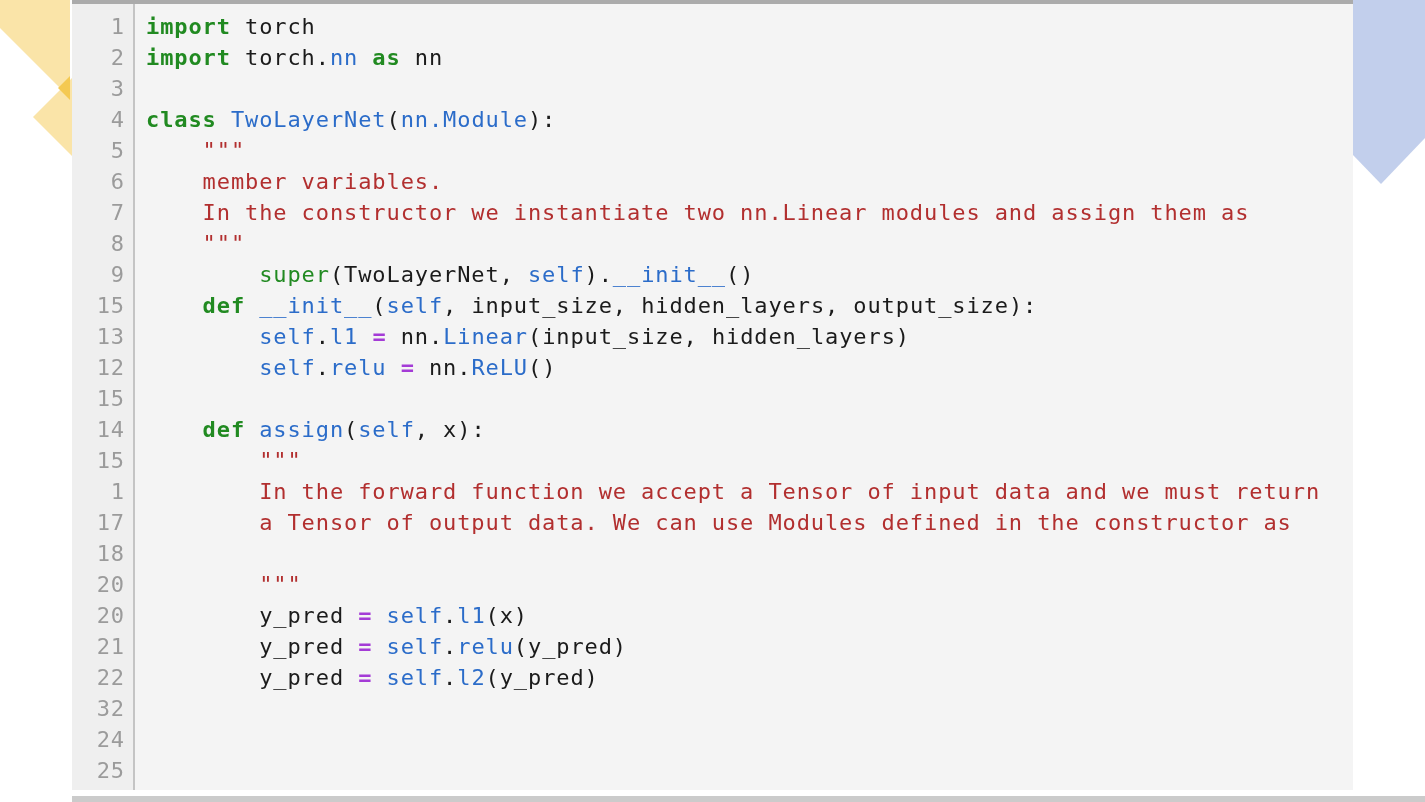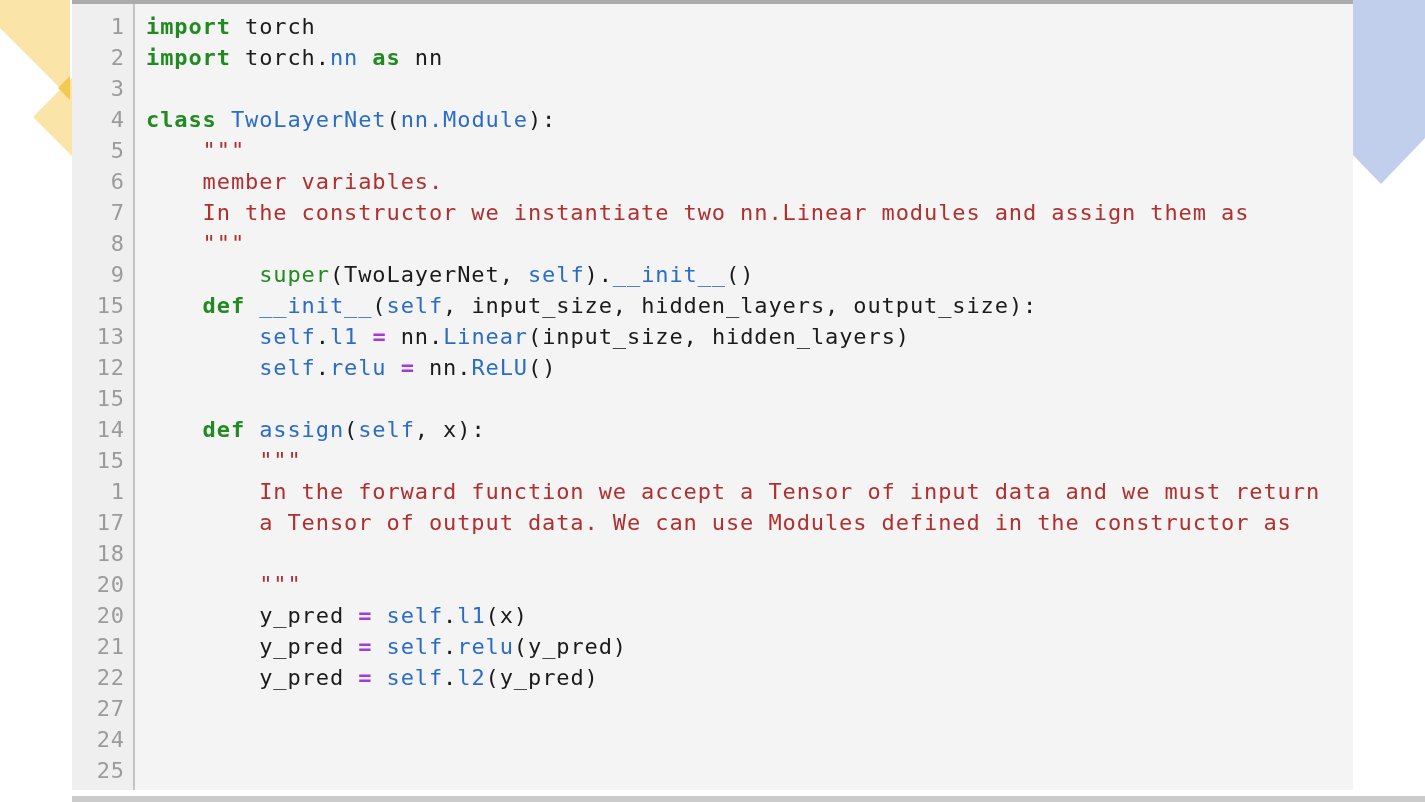--- a/index.html
+++ b/index.html
@@ -111,21 +111,21 @@
       <div class="line-no">15</div>
       <div class="line-no">14</div>
       <div class="line-no">15</div>
       <div class="line-no">1</div>
       <div class="line-no">17</div>
       <div class="line-no">18</div>
       <div class="line-no">20</div>
       <div class="line-no">20</div>
       <div class="line-no">21</div>
       <div class="line-no">22</div>
-      <div class="line-no">27</div>
+      <div class="line-no">32</div>
       <div class="line-no">24</div>
       <div class="line-no">25</div>
     </div>
   <div class="code-pane" id="code-pane">
       <div class="code-line"><span class="tk-kw">import</span><span class="tk-pl"> torch</span></div>
       <div class="code-line"><span class="tk-kw">import</span><span class="tk-pl"> torch.</span><span class="tk-nm">nn</span><span class="tk-pl"> </span><span class="tk-kw">as</span><span class="tk-pl"> nn</span></div>
       <div class="code-line"></div>
       <div class="code-line"><span class="tk-kw">class</span><span class="tk-pl"> </span><span class="tk-nm">TwoLayerNet</span><span class="tk-pl">(</span><span class="tk-nm">nn.Module</span><span class="tk-pl">):</span></div>
       <div class="code-line"><span class="tk-pl">    </span><span class="tk-st">"""</span></div>
       <div class="code-line"><span class="tk-pl">    </span><span class="tk-st">member variables.</span></div>

